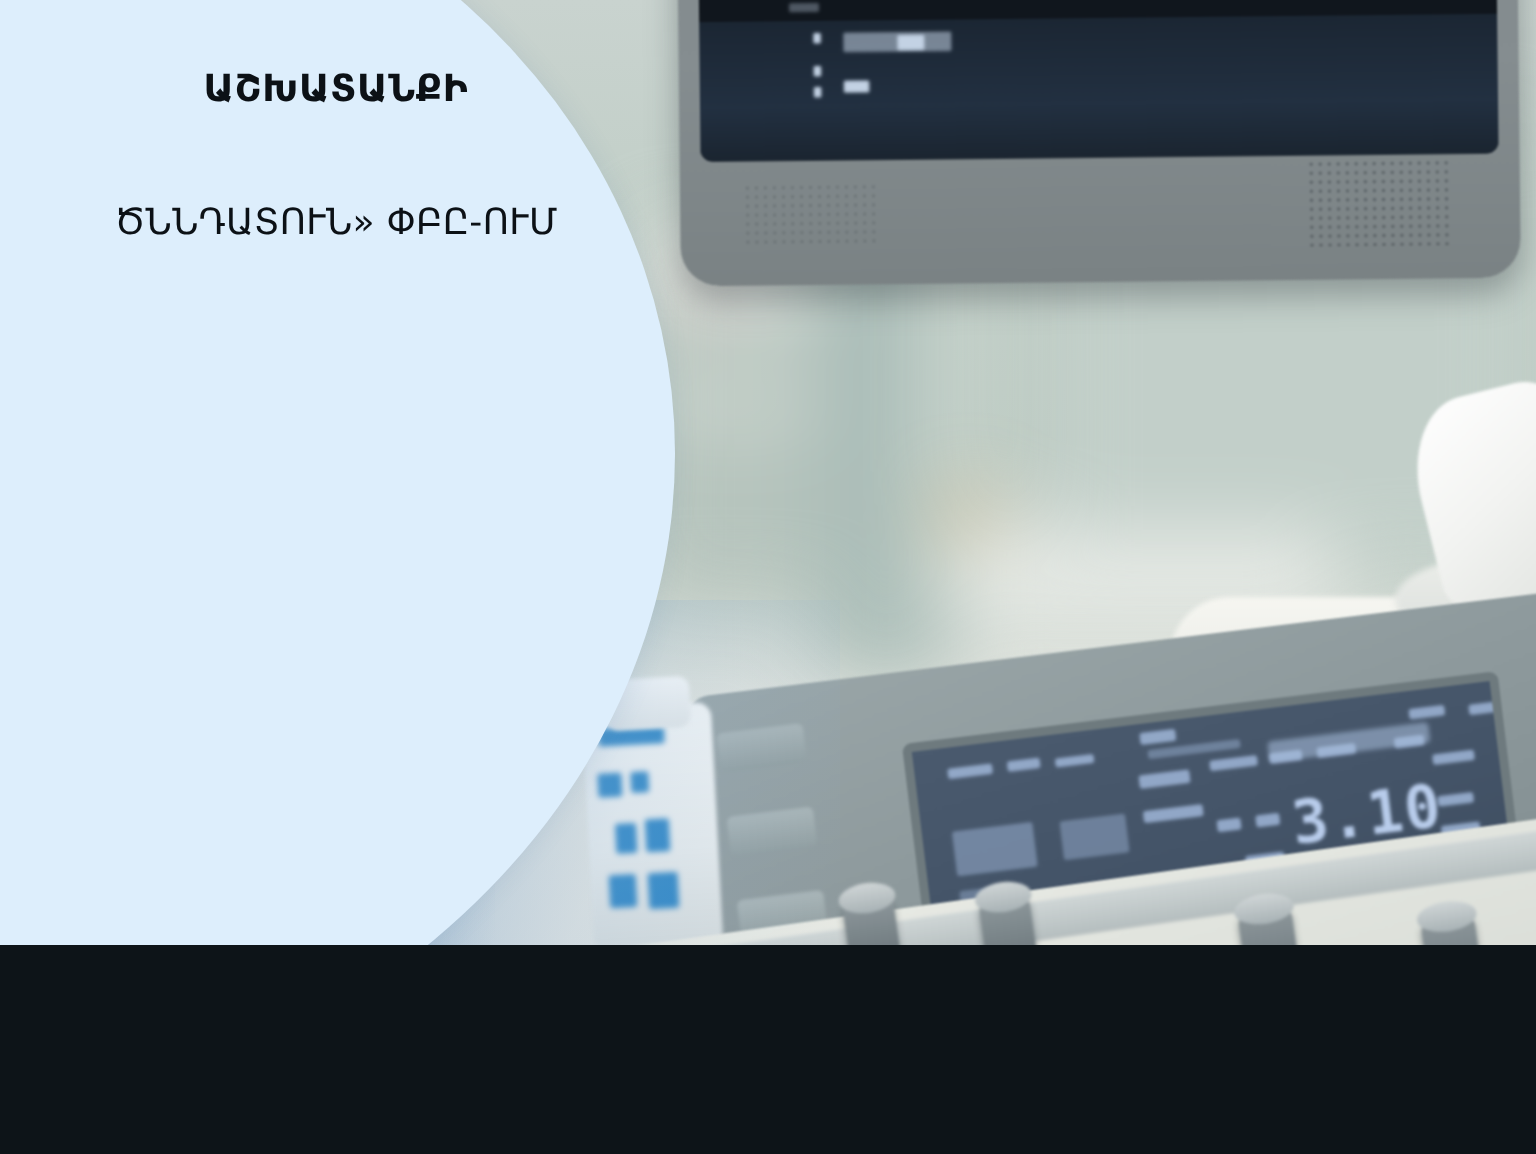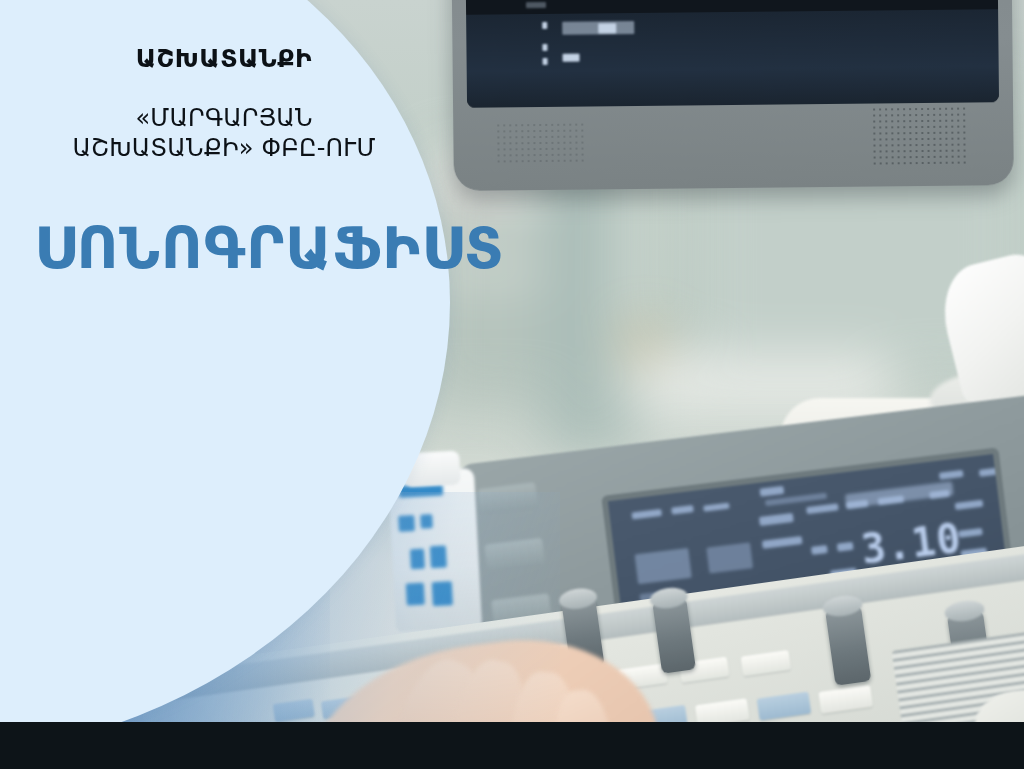--- a/index.html
+++ b/index.html
@@ -5,21 +5,21 @@
   html, body {
     margin: 0;
     padding: 0;
     background: #0d1418;
   }
   * { box-sizing: border-box; }
 
   .poster {
     position: relative;
     width: 1024px;
-    height: 722px;
+    height: 630px;
     overflow: hidden;
     font-family: "DejaVu Sans", "Liberation Sans", sans-serif;
     background: #ffffff;
   }
 
   
   .photo {
     position: absolute;
     inset: 0;
     overflow: hidden;
@@ -567,22 +567,21 @@
     <div class="blue-tint"></div>
     <div class="blue-tint2"></div>
   </div>
 
   <div class="blob"></div>
 
   <div class="copy">
     <div class="kicker">ԱՇԽԱՏԱՆՔԻ</div>
 
     <div class="org">
-      <span>«ՄԱՐԳԱՐՅԱՆ</span><br>
-      <span>ԱՇԽԱՏԱՆՔԻ» ՓԲԸ-ՈՒՄ</span>
+      <br>
+      <span>ԾՆՆԴԱՏՈՒՆ» ՓԲԸ-ՈՒՄ</span>
     </div>
 
     <div class="headline">
-      <span class="l2">ՍՈՆՈԳՐԱՖԻՍՏ</span>
     </div>
   </div>
 
 </div>
 
 </body></html>

